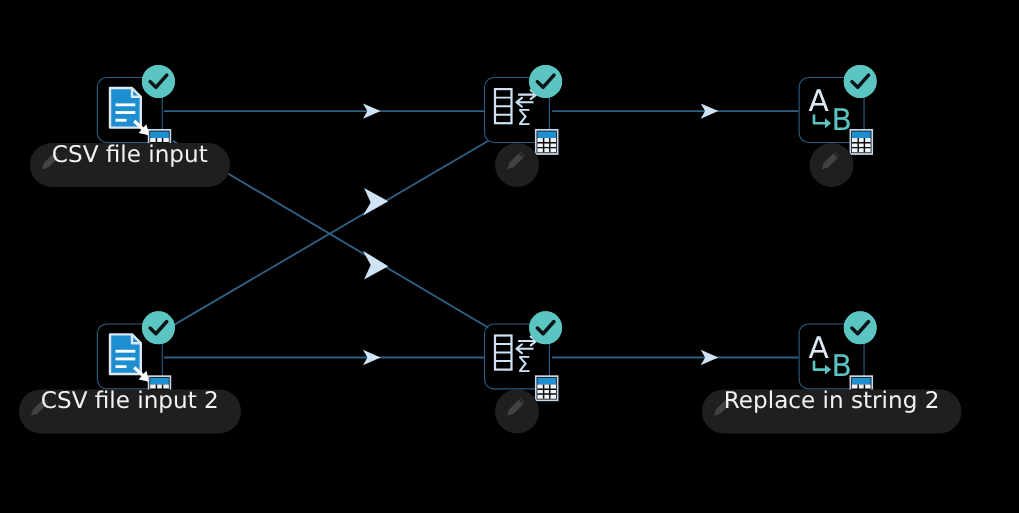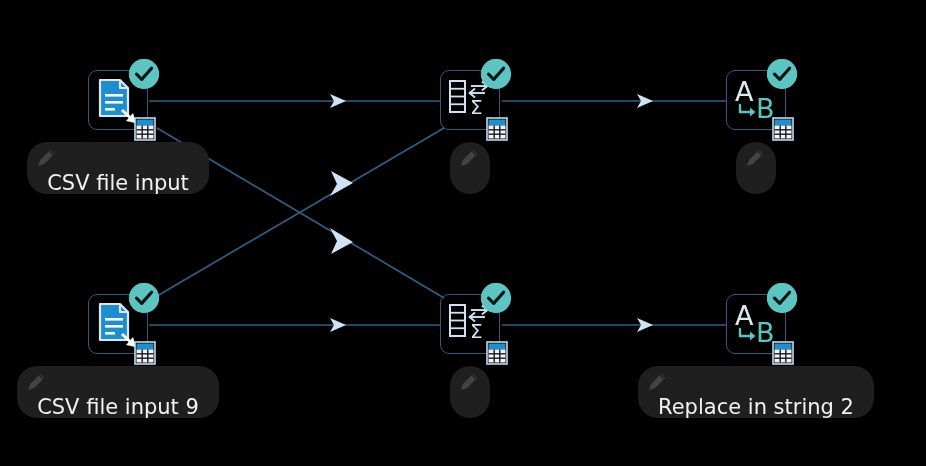--- a/index.html
+++ b/index.html
@@ -68,27 +68,27 @@
     position: absolute;
     left: 4px;
     top: 4px;
     width: 52px;
     height: 52px;
   }
   .glyph svg { display: block; }
   
   .node-label {
     position: absolute;
-    top: 72px;
+    top: 60px;
     height: 40px;
     display: flex;
-    align-items: flex-end;
+    align-items: flex-start;
     background: #201f1f;
     border-radius: 20px;
-    padding: 12px 20px 0 20px;
+    padding: 0 20px 0 20px;
     color: #f2f2f2;
     font-size: 21px;
     line-height: 1;
     white-space: nowrap;
     transform: translateX(-50%);
     left: 30px;
   }
   .pencil-badge {
     position: absolute;
     left: 8px;
@@ -292,21 +292,21 @@
         <path d="M7.5 15.2 L12.7 20.4 L22.6 9.3" fill="none" stroke="#0c1416" stroke-width="3.2" stroke-linecap="round" stroke-linejoin="round"></path>
       </svg>
     </div>
     <div class="node-label">
       <span class="pencil-badge">
         <svg viewBox="0 0 22 22" width="22" height="22" xmlns="http://www.w3.org/2000/svg">
           <path d="M3 19 L5 13 L15 3 L19 7 L9 17 Z" fill="#ffffff"></path>
           <path d="M14 4 L18 8" stroke="#201f1f" stroke-width="1.4"></path>
         </svg>
       </span>
-      <span class="label-text">CSV file input 9</span>
+      <span class="label-text">CSV file input 2</span>
     </div>
   </div>
 
   <div class="node" style="left:440px; top:294px;">
     <div class="node-box"></div>
     <div class="glyph">
       <svg viewBox="0 0 52 52" width="52" height="52" xmlns="http://www.w3.org/2000/svg">
         <rect x="6" y="7" width="15" height="31" fill="none" stroke="#cfe3f5" stroke-width="2"></rect>
         <g stroke="#cfe3f5" stroke-width="1.8">
           <line x1="6" y1="14.75" x2="21" y2="14.75"></line>

